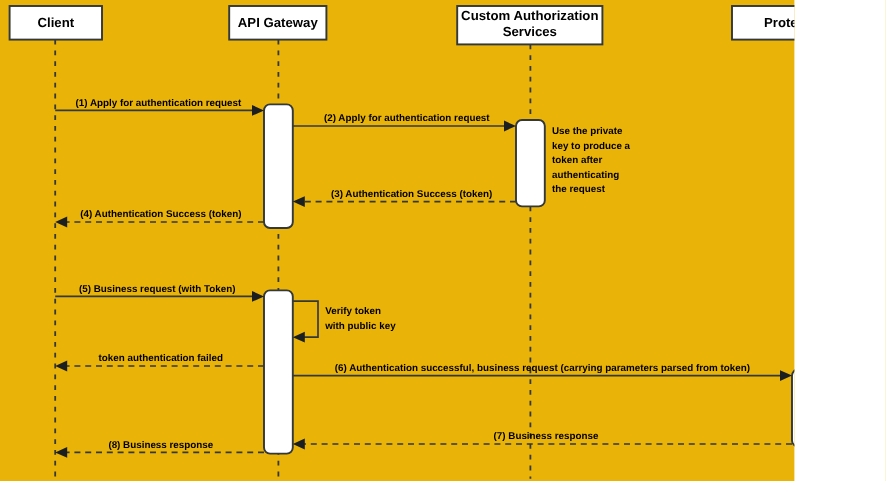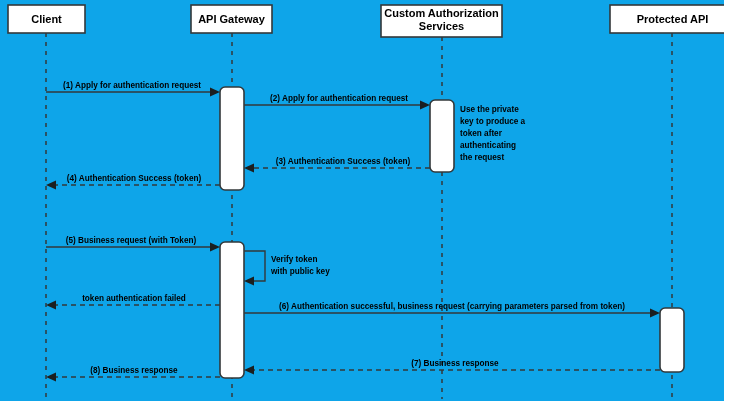--- a/index.html
+++ b/index.html
@@ -2,23 +2,23 @@
 <html><head>
 <meta charset="utf-8">
 <style>
   html, body {
     margin: 0;
     padding: 0;
     background: #ffffff;
   }
   #diagram-root {
     position: relative;
-    width: 724px;
+    width: 662px;
     height: 401px;
-    background: #0ea5e9;
+    background: #eab308;
     font-family: "Liberation Sans", sans-serif;
     overflow: hidden;
   }
   svg.layer {
     position: absolute;
     top: 0;
     left: 0;
     width: 738px;
     height: 401px;
   }

